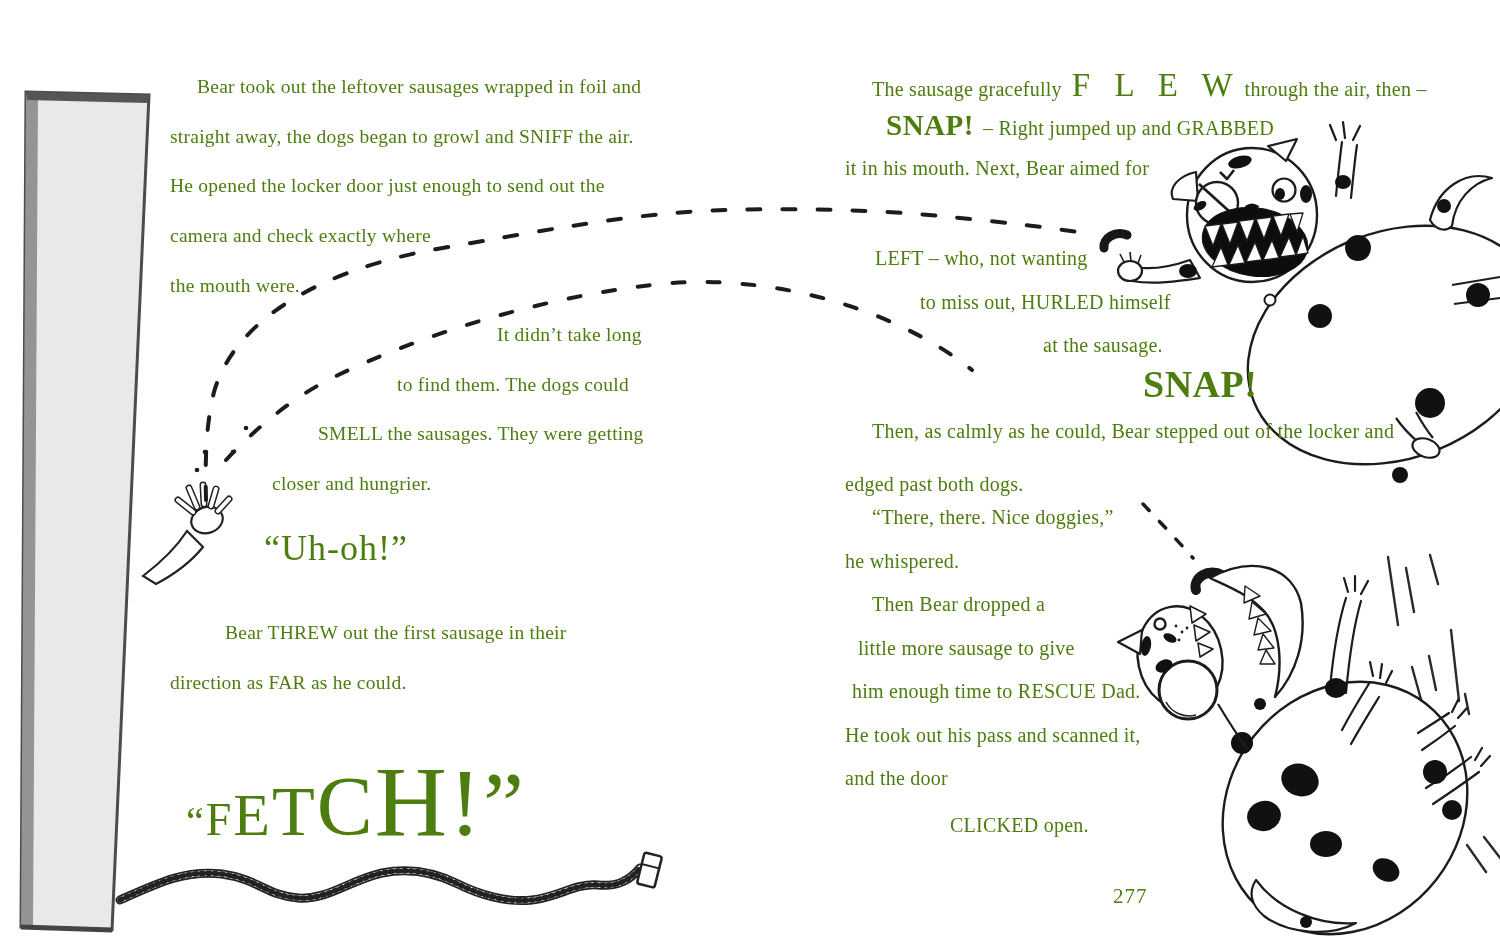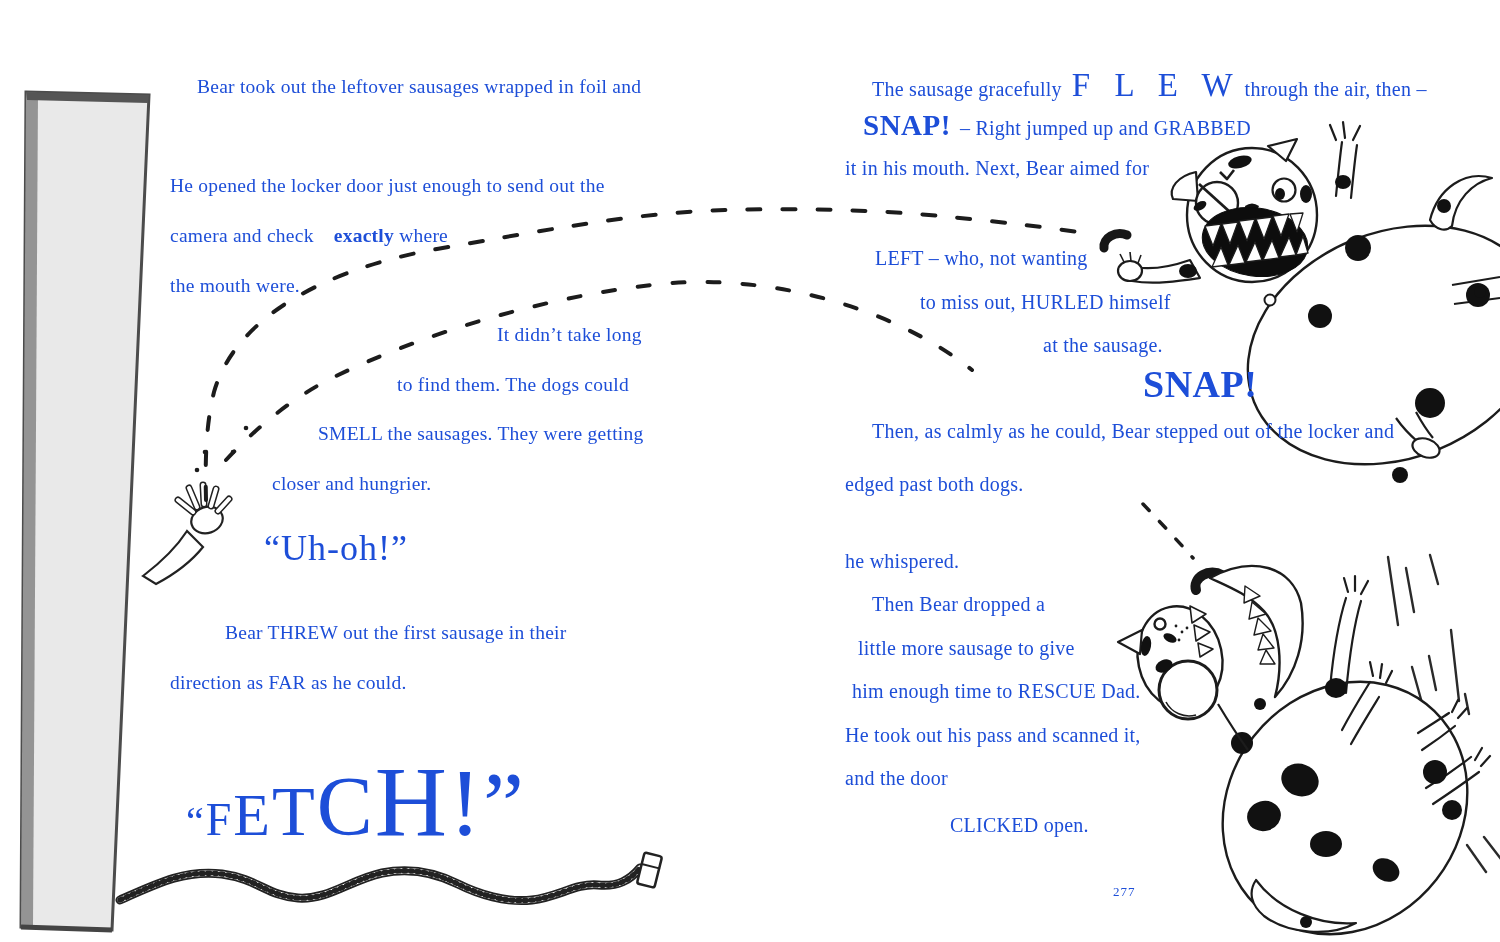--- a/index.html
+++ b/index.html
@@ -1,37 +1,37 @@
 <!DOCTYPE html>
 <html><head>
 <meta charset="utf-8">
 <style>
   html,body{margin:0;padding:0;background:#ffffff;}
   .page{
     position:relative;width:1500px;height:942px;background:#ffffff;
-    overflow:hidden;font-family:"Liberation Serif","DejaVu Serif",serif;color:#1d4ed8;
+    overflow:hidden;font-family:"Liberation Serif","DejaVu Serif",serif;color:#4d7c0f;
   }
   .art{position:absolute;left:0;top:0;z-index:1;}
   .ln{position:absolute;white-space:nowrap;z-index:2;font-size:19.5px;letter-spacing:.25px;line-height:1.2;}
   .rp{font-size:20px;}
-  .b{font-weight:bold;margin-left:15px;}
+  .b{font-weight:normal;}
   .flew-big{font-size:33px;letter-spacing:8px;margin:8px 4px 0 10px;}
   .snap-inline{font-size:29px;font-weight:bold;letter-spacing:.5px;margin-right:9px;}
   .snap-big{font-size:38px;font-weight:bold;letter-spacing:.5px;}
   .uhoh{font-size:36px;letter-spacing:1px;}
   .fetch{line-height:1;letter-spacing:2px;}
   .fetch .fq{font-size:40px;}
   .fetch .f1{font-size:46px;}
   .fetch .f2{font-size:60px;}
   .fetch .f3{font-size:70px;}
   .fetch .f4{font-size:84px;}
   .fetch .f5{font-size:100px;}
   .fetch .f6{font-size:96px;}
   .fetch .fcq{font-size:92px;}
-  .pgnum{font-size:13px;letter-spacing:1px;}
+  .pgnum{font-size:21px;letter-spacing:1px;}
 </style>
 </head>
 <body>
 
 <div class="page">
 
   <svg class="art" width="1500" height="942" viewBox="0 0 1500 942">
 
     <g>
       <polygon points="26,92 149,95 112,930 21,927" fill="#e9e9e9" stroke="#4c4c4c" stroke-width="3"></polygon>
@@ -249,48 +249,50 @@
       <g fill="#1c1c1c">
           <circle cx="46" cy="128" r="1.4"></circle>
           <circle cx="52" cy="134" r="1.4"></circle>
           <circle cx="49" cy="142" r="1.4"></circle>
           <circle cx="57" cy="130" r="1.4"></circle>
         </g>
     </g>
   </svg>
 
   <div class="ln" style="left:197px;top:75px">Bear took out the leftover sausages wrapped in foil and</div>
+  <div class="ln" style="left:170px;top:125px">straight away, the dogs began to growl and SNIFF the air.</div>
   <div class="ln" style="left:170px;top:174px">He opened the locker door just enough to send out the</div>
   <div class="ln" style="left:170px;top:224px"><span>camera and check </span><span class="b">exactly</span><span> where</span></div>
   <div class="ln" style="left:170px;top:274px">the mouth were.</div>
 
   <div class="ln" style="left:497px;top:323px">It didn’t take long</div>
   <div class="ln" style="left:397px;top:373px">to find them. The dogs could</div>
   <div class="ln" style="left:318px;top:422px">SMELL the sausages. They were getting</div>
   <div class="ln" style="left:272px;top:472px">closer and hungrier.</div>
 
   <div class="ln uhoh" style="left:264px;top:527px">“Uh-oh!”</div>
 
   <div class="ln" style="left:225px;top:621px">Bear THREW out the first sausage in their</div>
   <div class="ln" style="left:170px;top:671px">direction as FAR as he could.</div>
 
   <div class="ln fetch" style="left:186px;top:752px"><span class="fq">“</span><span class="f1">F</span><span class="f2">E</span><span class="f3">T</span><span class="f4">C</span><span class="f5">H</span><span class="f6">!</span><span class="fcq">”</span></div>
 
   <div class="ln rp" style="left:872px;top:66px"><span>The sausage gracefully</span><span class="flew-big">F L E W</span><span>through the air, then –</span></div>
-  <div class="ln rp" style="left:863px;top:108px"><span class="snap-inline">SNAP!</span><span>– Right jumped up and GRABBED</span></div>
+  <div class="ln rp" style="left:886px;top:108px"><span class="snap-inline">SNAP!</span><span>– Right jumped up and GRABBED</span></div>
   <div class="ln rp" style="left:845px;top:156px">it in his mouth. Next, Bear aimed for</div>
 
   <div class="ln rp" style="left:875px;top:246px">LEFT – who, not wanting</div>
   <div class="ln rp" style="left:920px;top:290px">to miss out, HURLED himself</div>
   <div class="ln rp" style="left:1043px;top:333px">at the sausage.</div>
 
   <div class="ln snap-big" style="left:1143px;top:362px">SNAP!</div>
 
   <div class="ln rp" style="left:872px;top:419px">Then, as calmly as he could, Bear stepped out of the locker and</div>
   <div class="ln rp" style="left:845px;top:472px">edged past both dogs.</div>
+  <div class="ln rp" style="left:872px;top:505px">“There, there. Nice doggies,”</div>
   <div class="ln rp" style="left:845px;top:549px">he whispered.</div>
   <div class="ln rp" style="left:872px;top:592px">Then Bear dropped a</div>
   <div class="ln rp" style="left:858px;top:636px">little more sausage to give</div>
   <div class="ln rp" style="left:852px;top:679px">him enough time to RESCUE Dad.</div>
   <div class="ln rp" style="left:845px;top:723px">He took out his pass and scanned it,</div>
   <div class="ln rp" style="left:845px;top:766px">and the door</div>
   <div class="ln rp" style="left:950px;top:813px">CLICKED open.</div>
 
   <div class="ln pgnum" style="left:1113px;top:884px">277</div>
 

